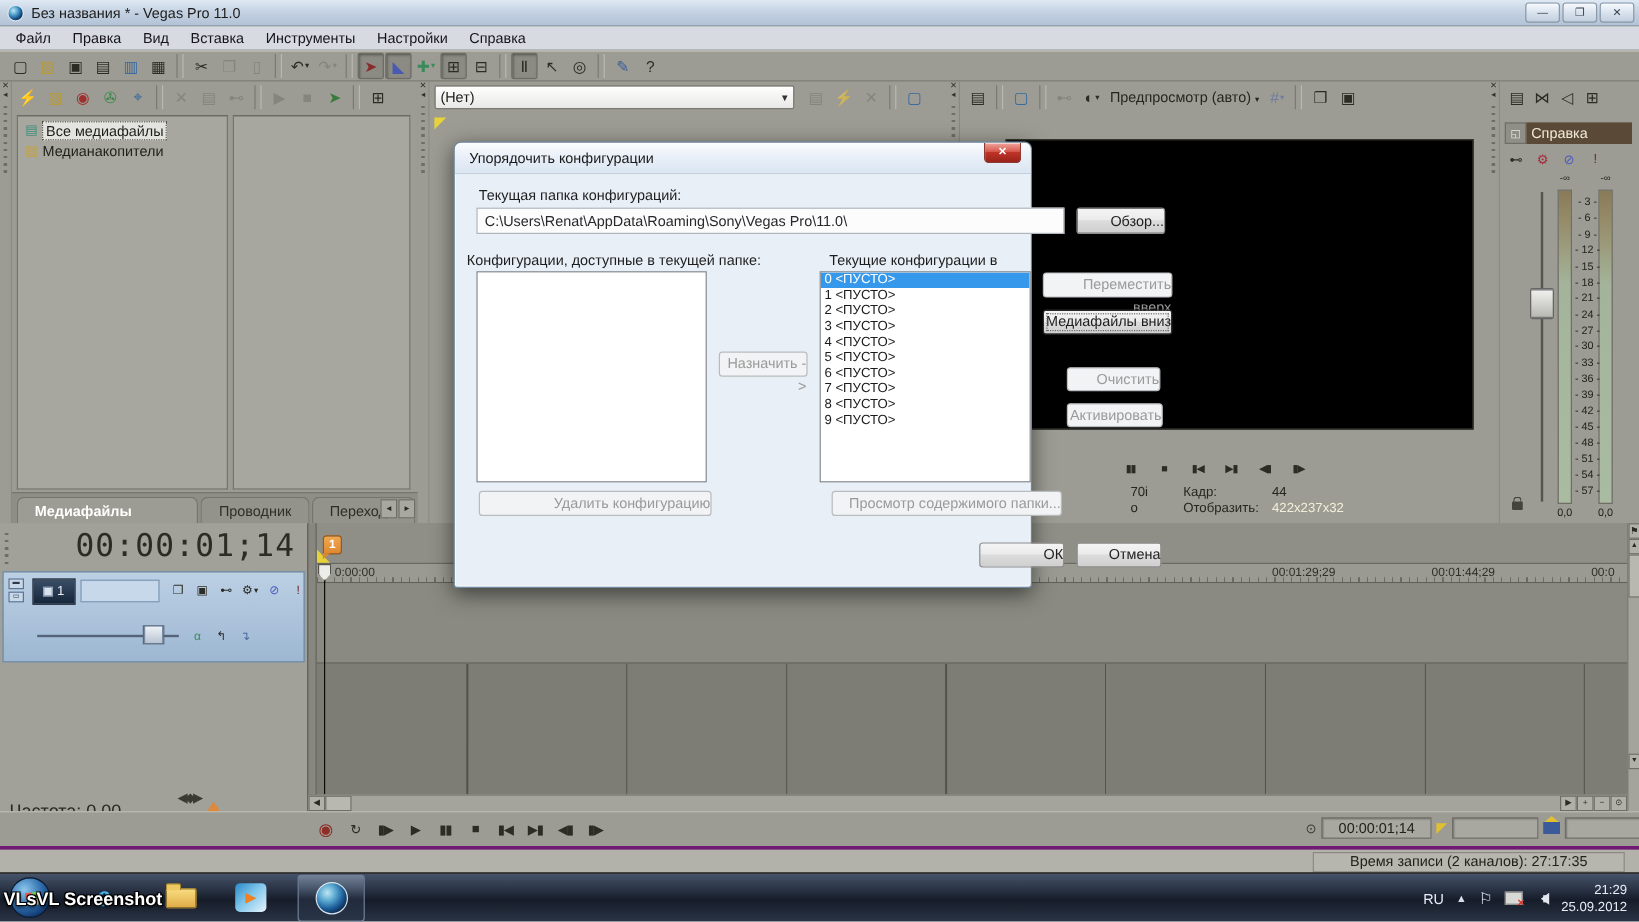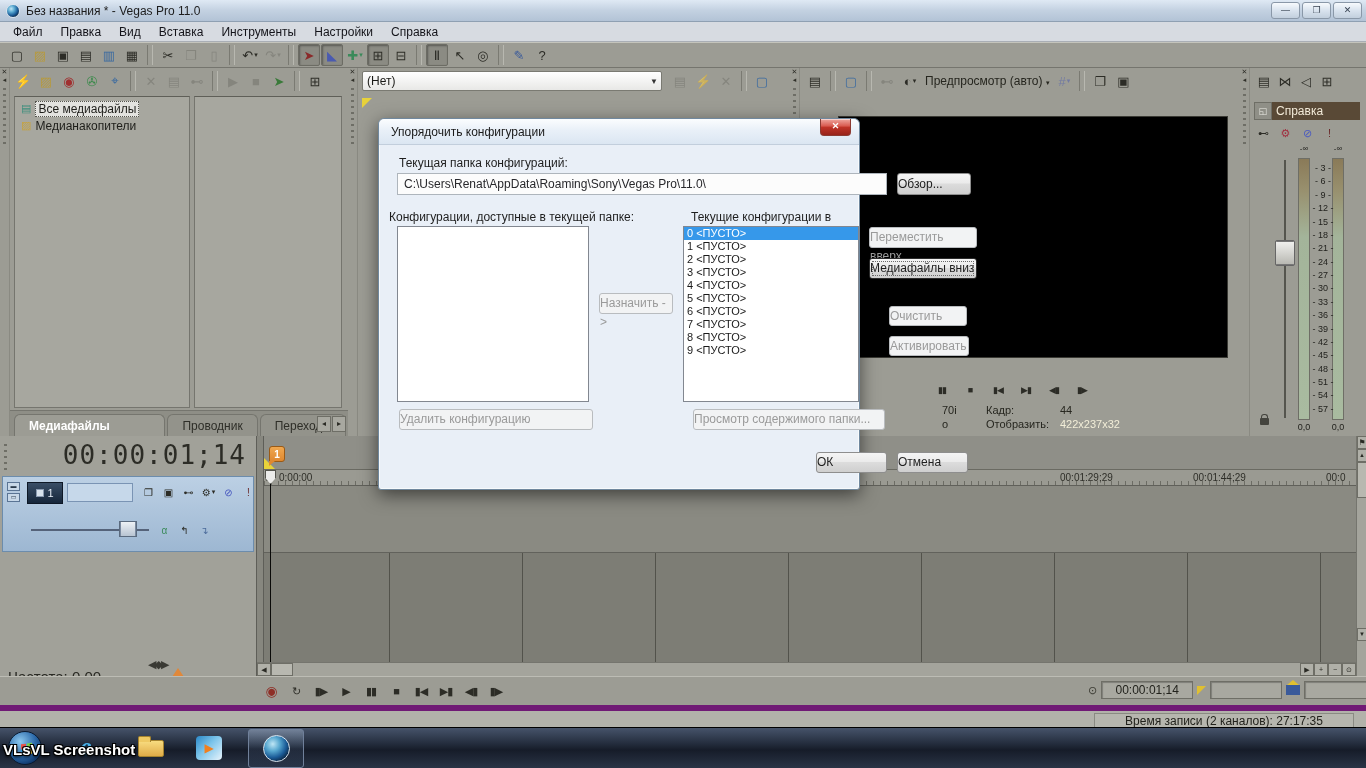--- a/index.html
+++ b/index.html
@@ -167,21 +167,21 @@
   .tr-btns .tbtn[data-name="record-icon"] { color:#8e2e26; font-size:14px; }
   .tr-right { position:absolute; left:1088px; top:4px; display:flex; align-items:center; gap:4px; }
   .bulb { font-size:11px; color:#3a3a32; }
   .tc-field { width:92px; height:18px; background:#a8a8a0; border:1px solid #6e6e66; box-shadow:inset 1px 1px 1px rgba(0,0,0,.25);
     font-size:12px; color:#22221c; text-align:center; line-height:16px; }
   .mk-tri { width:0; height:0; border-top:9px solid #e0c030; border-right:9px solid transparent; }
   .loop-ico { width:14px; height:10px; background:#3a5a9a; position:relative; }
   .loop-ico::before { content:""; position:absolute; left:1px; top:-5px; border-bottom:5px solid #e0c030; border-left:6px solid transparent; border-right:6px solid transparent; }
   .small-field { width:72px; height:18px; background:#a8a8a0; border:1px solid #6e6e66; box-shadow:inset 1px 1px 1px rgba(0,0,0,.25); }
 
-  .statusbar { position:absolute; left:0; top:705px; width:1366px; height:22px; background:#b2b2aa; border-top:6px solid #701a75; }
+  .statusbar { position:absolute; left:0; top:705px; width:1366px; height:22px; background:#b2b2aa; border-top:3px solid #701a75; }
   .rec-time { position:absolute; left:1094px; top:2px; width:260px; height:17px; border:1px solid #8a8a82;
     background:#b6b6ae; font-size:12px; color:#22221c; text-align:center; line-height:15px; }
 
   
   .taskbar { position:absolute; left:0; top:727px; width:1366px; height:41px;
     background:linear-gradient(#46536a 0%, #232c3c 40%, #161c29 55%, #2a3446 100%); border-top:1px solid #000; }
   .orb { position:absolute; left:8px; top:3px; width:34px; height:34px; border-radius:50%;
     background:radial-gradient(circle at 35% 30%, #8cc8ee, #2e6cac 48%, #0e3468 80%, #081f42); border:1px solid #0a1a30; }
   .flag4 { position:absolute; left:12px; top:12px; width:5px; height:5px; background:#e8534a; transform:skewY(-8deg);
     box-shadow:6px 0 0 #7ad24a, 0 6px 0 #3aa8e8, 6px 6px 0 #f5c842; }
@@ -212,21 +212,21 @@
   .dlg-title { position:absolute; left:0; top:0; width:100%; height:26px;
     background:linear-gradient(#fbfdfe,#e9f0f8 45%,#dbe6f2); border-bottom:1px solid #c2cedc; border-radius:6px 6px 0 0;
     line-height:26px; padding-left:12px; color:#1a1a1a; }
   .dlg-close { position:absolute; right:8px; top:0; width:31px; height:17px; border:1px solid #8c3a32; border-top:none;
     border-radius:0 0 4px 4px; background:linear-gradient(#efa8a0,#d8594e 45%,#c03428 50%,#98231a);
     color:#fff; font-size:9px; font-weight:bold; text-align:center; line-height:15px; box-shadow:inset 0 1px 0 rgba(255,255,255,.5); }
   .dlg-lbl { position:absolute; color:#1e1e1e; }
   .pathbox { position:absolute; left:18px; top:54px; width:490px; height:22px; background:#fcfcfc; border:1px solid #aeb5bc;
     line-height:20px; padding-left:6px; color:#28282c; }
   .btn { position:absolute; background:linear-gradient(#f4f4f4,#ebebeb 45%,#dcdcdc 50%,#cfcfcf); border:1px solid #8e8e8e;
-    border-radius:3px; font-size:12px; color:#1e1e1e; text-align:left; font-family:"Liberation Sans",sans-serif; }
+    border-radius:3px; font-size:12px; color:#1e1e1e; text-align:right; font-family:"Liberation Sans",sans-serif; }
   .btn.disabled { background:#f2f3f4; border-color:#b9bcbf; color:#9a9a9a; }
   .btn.dfocus { border:1px solid #2b2b2b; outline:1px dotted #6a6a6a; outline-offset:-4px; }
   .listbox { position:absolute; background:#fff; border:1px solid #828790; overflow:hidden; }
   .cfg-list { list-style:none; }
   .cfg-list li { height:13px; line-height:13px; font-size:11px; padding-left:3px; color:#1a1a1a; }
   .cfg-list li:first-child { background:#3698ea; color:#fff; }
 </style>
 </head>
 <body>
 
@@ -566,20 +566,31 @@
     <div class="orb" data-name="start-button">
         <span class="flag4" data-name="windows-flag-icon"></span>
       </div>
     <span class="tb-ie" data-name="internet-explorer-icon">e</span>
     <span class="tb-folder" data-name="explorer-folder-icon"></span>
     <span class="tb-wmp" data-name="media-player-icon">▶</span>
     <div class="vegas-task" data-name="vegas-taskbar-button">
         <span class="lens" data-name="vegas-icon"></span>
       </div>
     <span class="watermark" data-name="watermark-text">VLsVL Screenshot</span>
+    <div class="tray" data-name="system-tray">
+      <span class="lang" data-name="language-indicator">RU</span>
+      <span class="caret" data-name="tray-expand-icon">▲</span>
+      <span class="flagico" data-name="action-center-flag-icon">⚐</span>
+      <span class="netico" data-name="network-status-icon"></span>
+      <span class="spk" data-name="volume-icon"></span>
+      <span class="clock" data-name="tray-clock">
+        <div data-name="clock-time">21:29</div>
+        <div data-name="clock-date">25.09.2012</div>
+      </span>
+    </div>
   </div>
 
   <div class="dialog" data-name="organize-configurations-dialog">
     <div class="dlg-title" data-name="dialog-titlebar">Упорядочить конфигурации</div>
     <div class="dlg-close" data-name="dialog-close-button">✕</div>
     <span class="dlg-lbl" style="left:20px;top:37px;" data-name="folder-label">Текущая папка конфигураций:</span>
     <div class="pathbox" data-name="config-folder-path-field">C:\Users\Renat\AppData\Roaming\Sony\Vegas Pro\11.0\</div>
     <div class="btn" style="left:518px;top:54px;width:74px;height:22px;line-height:20px;" data-name="browse-button">Обзор...</div>
     <span class="dlg-lbl" style="left:10px;top:91px;" data-name="available-configs-label">Конфигурации, доступные в текущей папке:</span>
     <span class="dlg-lbl" style="left:312px;top:91px;" data-name="menu-configs-label">Текущие конфигурации в меню:</span>

